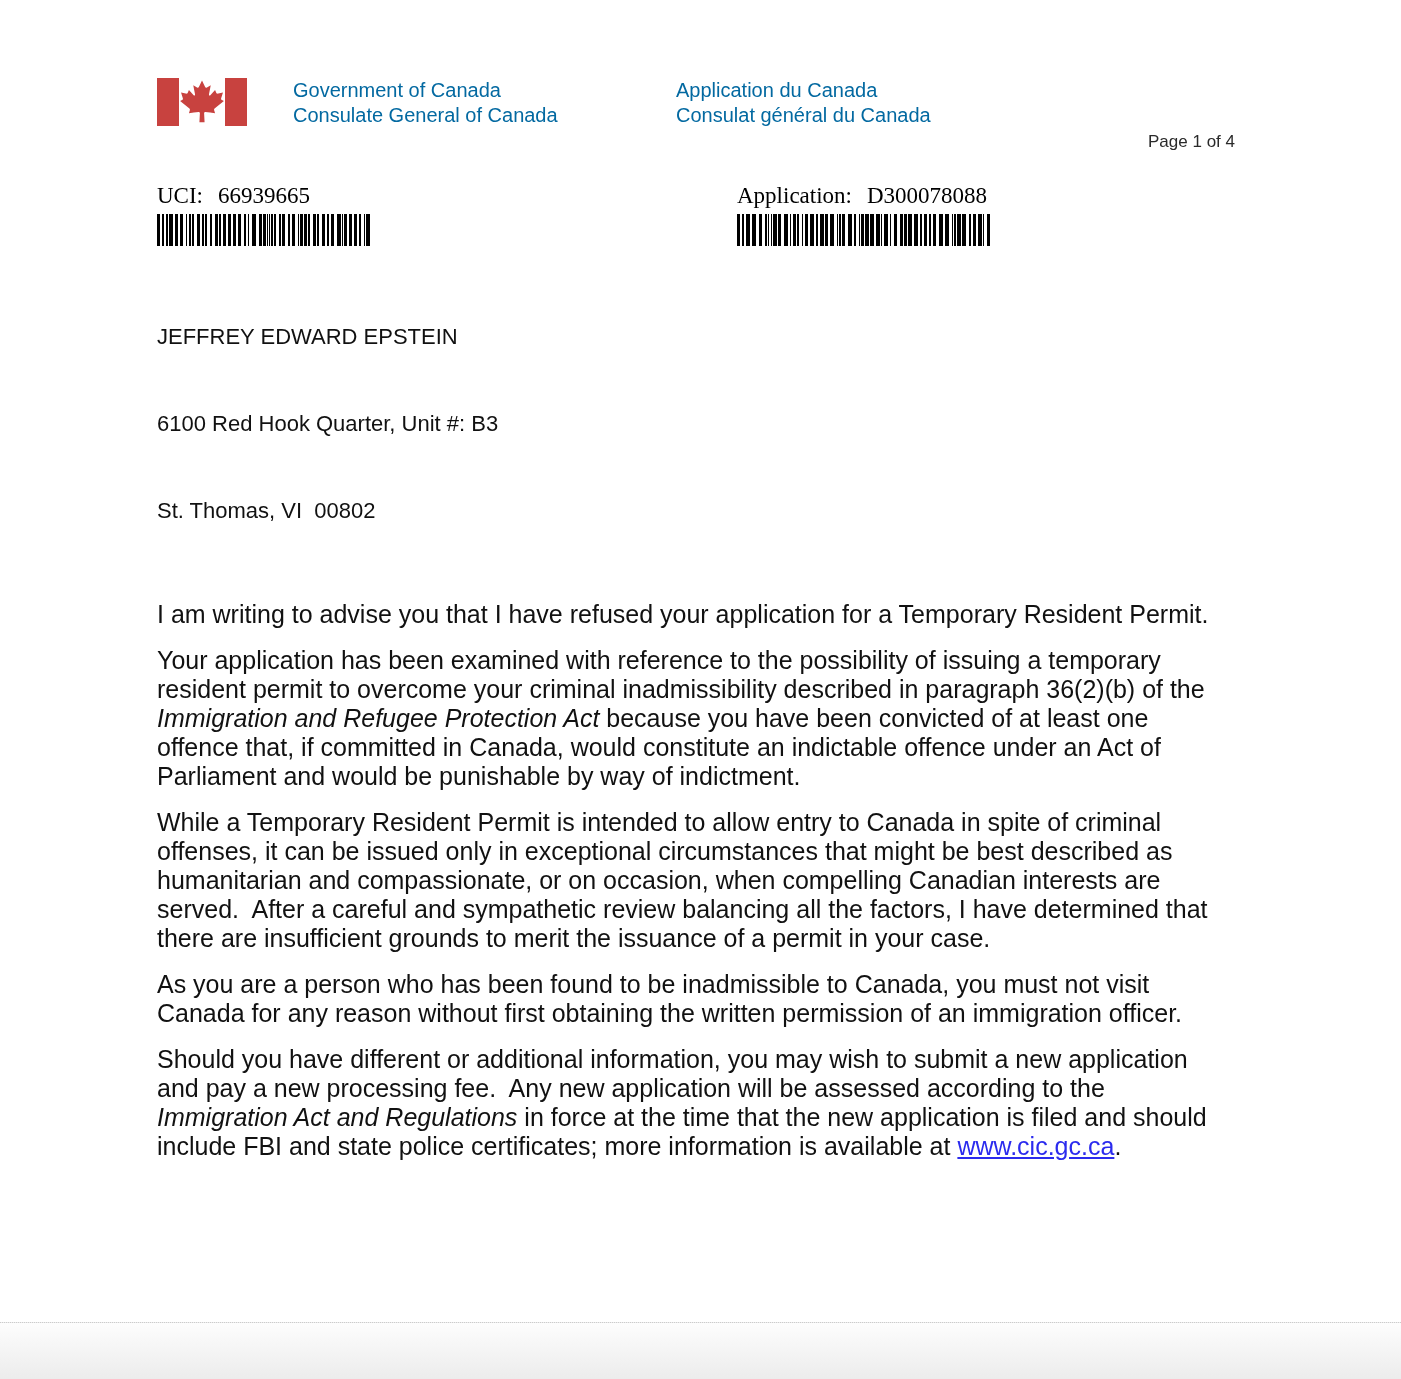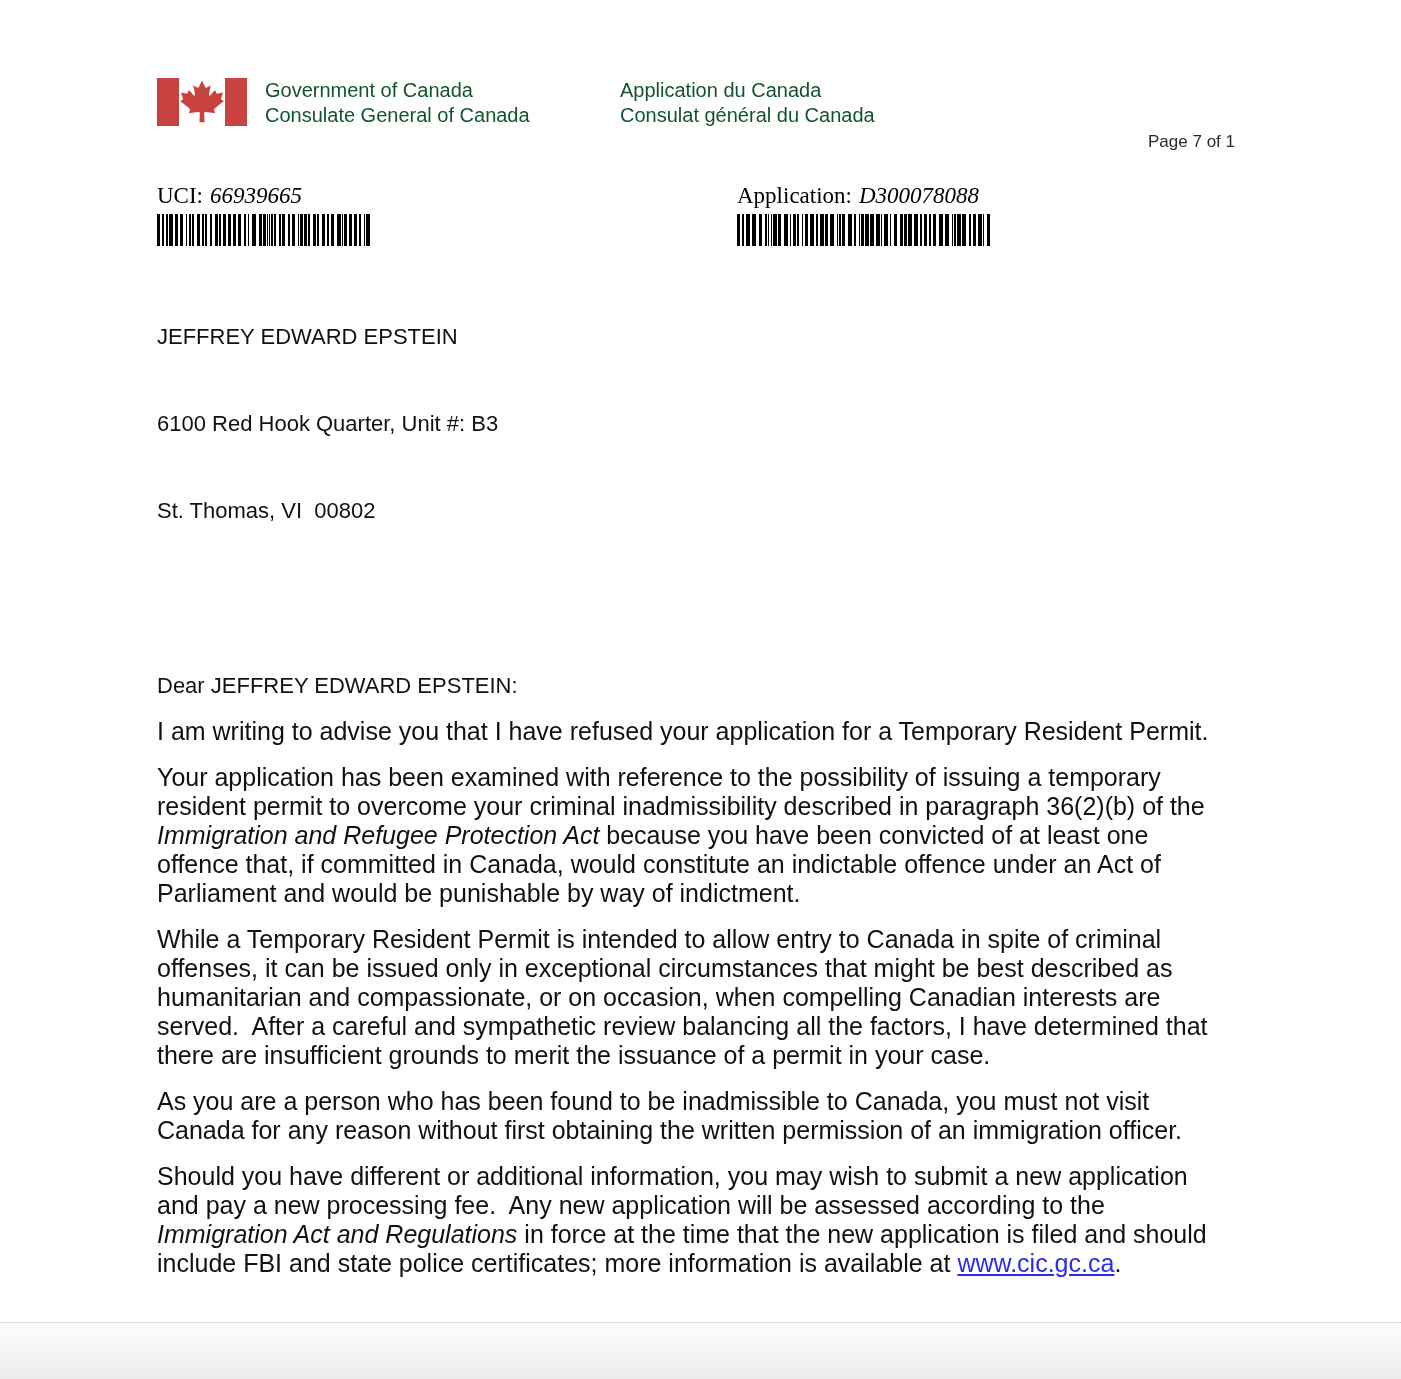--- a/index.html
+++ b/index.html
@@ -10,21 +10,21 @@
     background: #ffffff;
     overflow: hidden;
     font-family: "Liberation Sans", "DejaVu Sans", sans-serif;
     color: #111;
   }
   .content { padding: 78px 166px 0 157px; }
 
   
   .header { display: flex; align-items: flex-start; }
   .flag { width: 90px; height: 48px; margin-right: 18px; flex: 0 0 auto; }
-  .dept { font-size: 20px; line-height: 25px; color: #14532d; white-space: nowrap; }
+  .dept { font-size: 20px; line-height: 25px; color: #0369a1; white-space: nowrap; margin-left: 28px; }
   .dept.en { width: 355px; flex: 0 0 auto; }
   .b { font-weight: normal; }
 
   .page-indicator {
     text-align: right;
     font-size: 17px;
     line-height: 21px;
     color: #2a2a2a;
     margin-top: 3px;
   }
@@ -34,21 +34,21 @@
 
   
   .meta-row { display: flex; margin-top: 30px; }
   .meta-block.uci { width: 580px; flex: 0 0 auto; }
   .meta-label {
     font-family: "Liberation Serif", "DejaVu Serif", serif;
     font-size: 23px;
     line-height: 28px;
     color: #000;
   }
-  .meta-value { margin-left: 7px; font-style: italic; }
+  .meta-value { margin-left: 15px; }
   .barcode {
     margin-top: 4px;
     height: 32px;
     font-size: 0;
     white-space: nowrap;
     overflow: hidden;
   }
   .barcode i { display: inline-block; height: 100%; background: #000; }
   .barcode s { display: inline-block; height: 100%; text-decoration: none; }
 
@@ -94,41 +94,40 @@
       <div class="dept en">
         <div>Government of Canada</div>
         <div class="b">Consulate General of Canada</div>
       </div>
       <div class="dept fr">
         <div>Application du Canada</div>
         <div class="b">Consulat général du Canada</div>
       </div>
     </div>
 
-    <div class="page-indicator">Page 7 of 1</div>
+    <div class="page-indicator">Page 1 of 4</div>
 
 
     <div class="meta-row">
       <div class="meta-block uci">
         <div class="meta-label"><span>UCI:</span><span class="meta-value">66939665</span></div>
         <div class="barcode" style="width:215px"><i style="width:3px"></i><s style="width:2px"></s><i style="width:2px"></i><s style="width:2px"></s><i style="width:2px"></i><s style="width:1px"></s><i style="width:4px"></i><s style="width:2px"></s><i style="width:3px"></i><s style="width:2px"></s><i style="width:3px"></i><s style="width:3px"></s><i style="width:1px"></i><s style="width:2px"></s><i style="width:2px"></i><s style="width:1px"></s><i style="width:2px"></i><s style="width:3px"></s><i style="width:3px"></i><s style="width:2px"></s><i style="width:2px"></i><s style="width:1px"></s><i style="width:2px"></i><s style="width:3px"></s><i style="width:2px"></i><s style="width:3px"></s><i style="width:3px"></i><s style="width:1px"></s><i style="width:2px"></i><s style="width:2px"></s><i style="width:3px"></i><s style="width:2px"></s><i style="width:3px"></i><s style="width:2px"></s><i style="width:3px"></i><s style="width:2px"></s><i style="width:3px"></i><s style="width:3px"></s><i style="width:2px"></i><s style="width:2px"></s><i style="width:1px"></i><s style="width:3px"></s><i style="width:4px"></i><s style="width:3px"></s><i style="width:3px"></i><s style="width:1px"></s><i style="width:3px"></i><s style="width:1px"></s><i style="width:1px"></i><s style="width:1px"></s><i style="width:1px"></i><s style="width:1px"></s><i style="width:2px"></i><s style="width:1px"></s><i style="width:2px"></i><s style="width:3px"></s><i style="width:2px"></i><s style="width:1px"></s><i style="width:3px"></i><s style="width:3px"></s><i style="width:2px"></i><s style="width:2px"></s><i style="width:3px"></i><s style="width:3px"></s><i style="width:1px"></i><s style="width:1px"></s><i style="width:3px"></i><s style="width:1px"></s><i style="width:3px"></i><s style="width:1px"></s><i style="width:2px"></i><s style="width:3px"></s><i style="width:3px"></i><s style="width:1px"></s><i style="width:2px"></i><s style="width:3px"></s><i style="width:3px"></i><s style="width:2px"></s><i style="width:2px"></i><s style="width:2px"></s><i style="width:3px"></i><s style="width:3px"></s><i style="width:4px"></i><s style="width:1px"></s><i style="width:1px"></i><s style="width:1px"></s><i style="width:3px"></i><s style="width:2px"></s><i style="width:3px"></i><s style="width:2px"></s><i style="width:3px"></i><s style="width:2px"></s><i style="width:2px"></i><s style="width:3px"></s><i style="width:1px"></i><s style="width:1px"></s><i style="width:4px"></i><s style="width:3px"></s></div>
       </div>
       <div class="meta-block app">
         <div class="meta-label"><span>Application:</span><span class="meta-value">D300078088</span></div>
         <div class="barcode" style="width:254px"><i style="width:3px"></i><s style="width:2px"></s><i style="width:2px"></i><s style="width:2px"></s><i style="width:4px"></i><s style="width:2px"></s><i style="width:4px"></i><s style="width:3px"></s><i style="width:3px"></i><s style="width:3px"></s><i style="width:2px"></i><s style="width:1px"></s><i style="width:1px"></i><s style="width:2px"></s><i style="width:1px"></i><s style="width:1px"></s><i style="width:4px"></i><s style="width:1px"></s><i style="width:3px"></i><s style="width:3px"></s><i style="width:4px"></i><s style="width:2px"></s><i style="width:1px"></i><s style="width:2px"></s><i style="width:3px"></i><s style="width:1px"></s><i style="width:2px"></i><s style="width:3px"></s><i style="width:1px"></i><s style="width:2px"></s><i style="width:3px"></i><s style="width:2px"></s><i style="width:4px"></i><s style="width:2px"></s><i style="width:2px"></i><s style="width:2px"></s><i style="width:4px"></i><s style="width:1px"></s><i style="width:3px"></i><s style="width:2px"></s><i style="width:4px"></i><s style="width:3px"></s><i style="width:1px"></i><s style="width:1px"></s><i style="width:2px"></i><s style="width:1px"></s><i style="width:3px"></i><s style="width:3px"></s><i style="width:4px"></i><s style="width:2px"></s><i style="width:2px"></i><s style="width:3px"></s><i style="width:1px"></i><s style="width:1px"></s><i style="width:3px"></i><s style="width:1px"></s><i style="width:4px"></i><s style="width:1px"></s><i style="width:4px"></i><s style="width:2px"></s><i style="width:4px"></i><s style="width:1px"></s><i style="width:1px"></i><s style="width:2px"></s><i style="width:4px"></i><s style="width:2px"></s><i style="width:1px"></i><s style="width:3px"></s><i style="width:3px"></i><s style="width:3px"></s><i style="width:3px"></i><s style="width:1px"></s><i style="width:3px"></i><s style="width:1px"></s><i style="width:4px"></i><s style="width:2px"></s><i style="width:4px"></i><s style="width:2px"></s><i style="width:2px"></i><s style="width:2px"></s><i style="width:3px"></i><s style="width:2px"></s><i style="width:2px"></i><s style="width:2px"></s><i style="width:3px"></i><s style="width:3px"></s><i style="width:4px"></i><s style="width:2px"></s><i style="width:4px"></i><s style="width:3px"></s><i style="width:1px"></i><s style="width:1px"></s><i style="width:2px"></i><s style="width:1px"></s><i style="width:4px"></i><s style="width:1px"></s><i style="width:4px"></i><s style="width:3px"></s><i style="width:2px"></i><s style="width:2px"></s><i style="width:3px"></i><s style="width:2px"></s><i style="width:4px"></i><s style="width:1px"></s><i style="width:1px"></i><s style="width:3px"></s><i style="width:3px"></i></div>
       </div>
     </div>
 
     <div class="recipient">
       <div class="b">JEFFREY EDWARD EPSTEIN</div>
       <div>6100 Red Hook Quarter, Unit #: B3</div>
       <div>St. Thomas, VI  00802</div>
     </div>
 
-    <div class="salutation">Dear JEFFREY EDWARD EPSTEIN:</div>
 
     <div class="letter-body">
         <p><span>I am writing to advise you that I have refused your application for a Temporary Resident Permit.</span></p>
         <p><span>Your application has been examined with reference to the possibility of issuing a temporary resident permit to overcome your criminal inadmissibility described in paragraph 36(2)(b) of the </span><em>Immigration and Refugee Protection Act</em><span> because you have been convicted of at least one offence that, if committed in Canada, would constitute an indictable offence under an Act of Parliament and would be punishable by way of indictment.</span></p>
         <p><span>While a Temporary Resident Permit is intended to allow entry to Canada in spite of criminal offenses, it can be issued only in exceptional circumstances that might be best described as humanitarian and compassionate, or on occasion, when compelling Canadian interests are served.  After a careful and sympathetic review balancing all the factors, I have determined that there are insufficient grounds to merit the issuance of a permit in your case.</span></p>
         <p><span>As you are a person who has been found to be inadmissible to Canada, you must not visit Canada for any reason without first obtaining the written permission of an immigration officer.</span></p>
         <p><span>Should you have different or additional information, you may wish to submit a new application and pay a new processing fee.  Any new application will be assessed according to the </span><em>Immigration Act and Regulations</em><span> in force at the time that the new application is filed and should include FBI and state police certificates; more information is available at </span><a class="link" href="#">www.cic.gc.ca</a><span>.</span></p>
       </div>
 
   </div>

